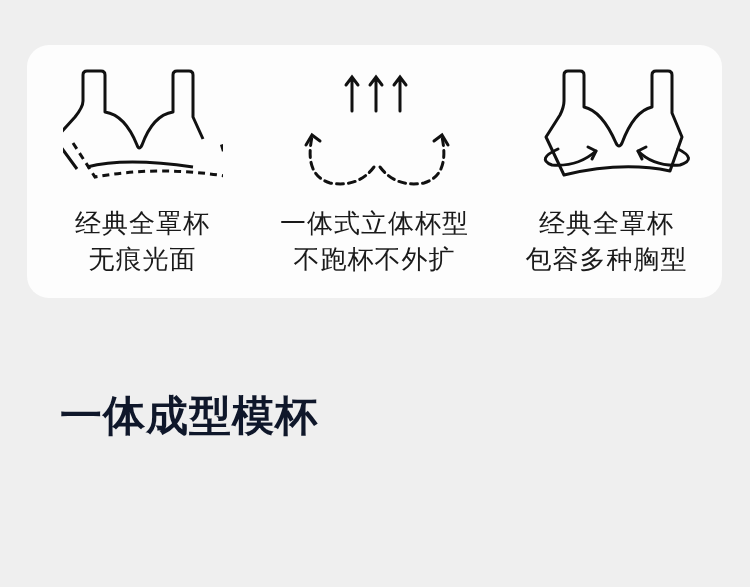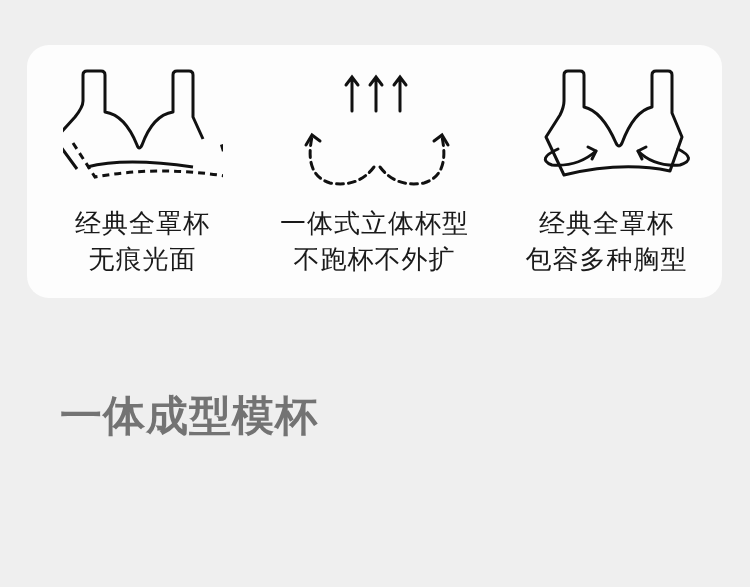--- a/index.html
+++ b/index.html
@@ -12,21 +12,21 @@
     background:#fdfdfd; border-radius:22px;
   }
   .feature { position:absolute; top:0; width:231px; height:253px; }
   .feature svg { position:absolute; left:50%; transform:translateX(-50%); top:18px; }
   .feature .cap {
     position:absolute; left:0; right:0; top:160px; text-align:center;
     font-size:26px; line-height:36px; color:#1a1a1a; letter-spacing:1px;
   }
   .headline {
     position:absolute; left:60px; top:388px; font-size:42px; line-height:55px;
-    font-weight:bold; color:#737373; letter-spacing:1px;
+    font-weight:bold; color:#0f172a; letter-spacing:1px;
   }
 </style>
 </head>
 <body>
 
 <div class="card">
 
   <div class="feature" style="left:0;">
     <svg width="160" height="130" viewBox="0 0 160 130">
       <path d="M32 102 L10 72 L30 50 Q38 40 38 34 L38 8 Q38 4 42 4 L56 4 Q60 4 60 8 L60 45 Q80 48 92 78 Q94 84 97 78 Q108 48 128 45 L128 8 Q128 4 132 4 L144 4 Q148 4 148 8 L148 50 L158 72" fill="none" stroke="#111" stroke-width="3" stroke-linejoin="round" transform="translate(-18,4)"></path>

